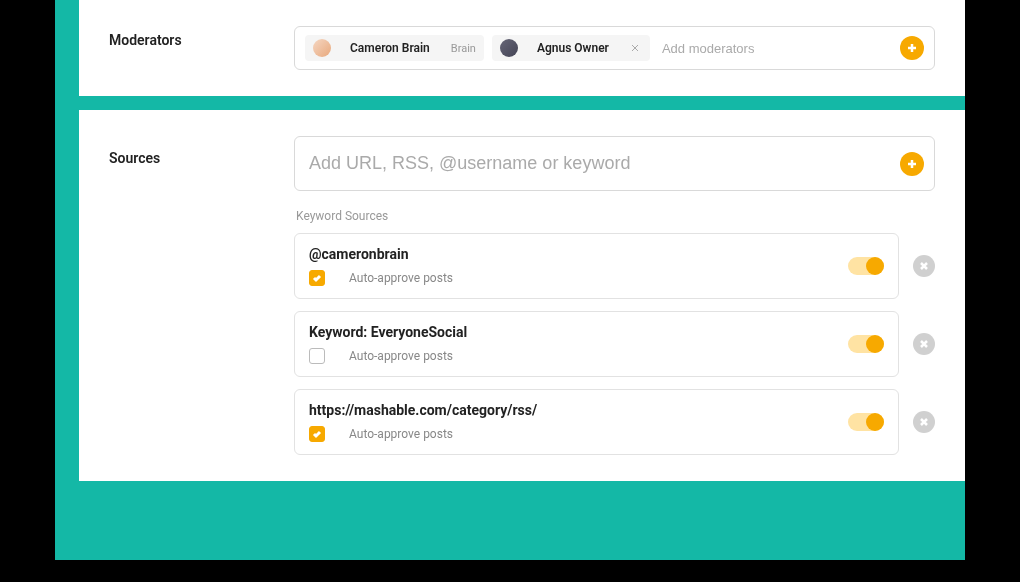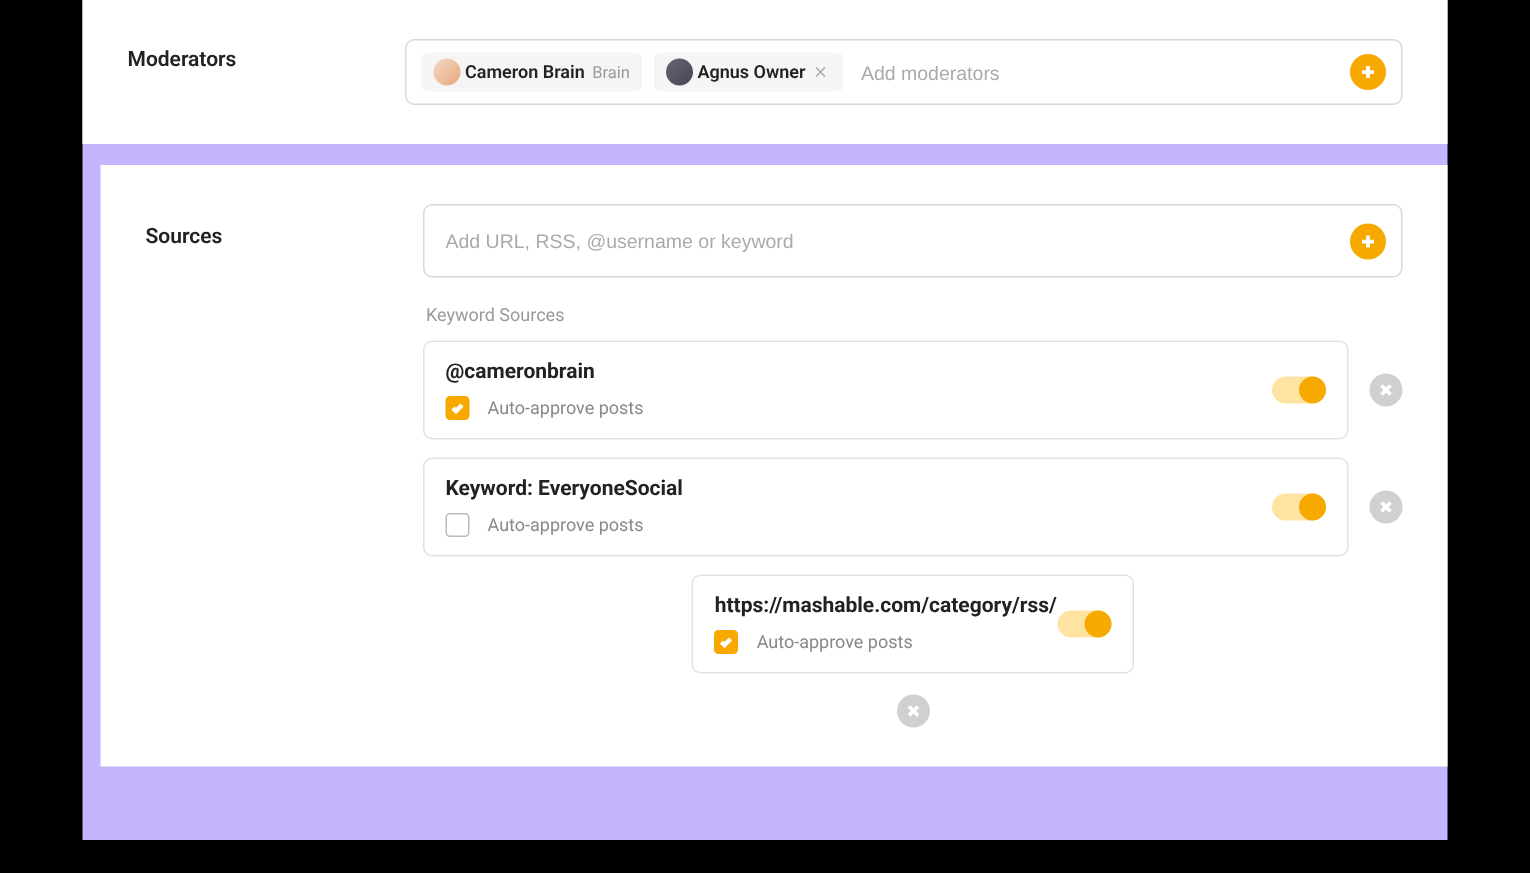--- a/index.html
+++ b/index.html
@@ -5,30 +5,31 @@
     * { box-sizing: border-box; margin: 0; padding: 0; }
     body {
       background: #000;
       font-family: -apple-system, BlinkMacSystemFont, "Segoe UI", Roboto, Helvetica, Arial, sans-serif;
       width: 1020px;
       height: 582px;
       overflow: hidden;
       padding: 0 55px;
     }
     .page-bg {
-      background: #c4b5fd;
+      background: #14b8a6;
       width: 100%;
       height: 560px;
+      padding-left: 24px;
     }
     .panel {
       background: #fff;
       display: flex;
       padding: 26px 30px;
     }
-    .panel + .panel { margin-top: 14px; margin-left: 12px; }
+    .panel + .panel { margin-top: 14px; }
     .panel-label {
       width: 185px;
       font-size: 14px;
       color: #222;
       font-weight: 600;
       padding-top: 6px;
     }
     .panel-content { flex: 1; }
     .input-wrap {
       border: 1px solid #d9d9d9;
@@ -37,21 +38,21 @@
       align-items: center;
       padding: 8px 10px;
       gap: 8px;
     }
     .chip {
       display: inline-flex;
       align-items: center;
       background: #f5f5f5;
       border-radius: 4px;
       padding: 4px 8px;
-      gap: 3px;
+      gap: 19px;
     }
     .chip .avatar { width: 18px; height: 18px; border-radius: 50%; display: inline-block; }
     .chip .name { font-size: 12px; font-weight: 600; color: #222; }
     .chip .role { font-size: 11px; color: #999; margin-left: 2px; }
     .chip .remove {
       width: 14px; height: 14px; display: inline-flex; align-items: center; justify-content: center;
       color: #aaa; cursor: pointer; font-size: 12px;
     }
     .mod-input {
       border: none; outline: none; flex: 1; font-size: 13px; color: #333;
@@ -70,21 +71,21 @@
     .source-row {
       display: flex; align-items: center; gap: 14px; margin-bottom: 12px;
     }
     .source-card {
       flex: 1; border: 1px solid #e2e2e2; border-radius: 6px;
       padding: 12px 14px;
       display: flex; align-items: center; justify-content: space-between;
     }
     .source-left { display: flex; flex-direction: column; gap: 8px; justify-content: flex-end; }
     .source-title { font-size: 14px; font-weight: 700; color: #222; }
-    .checkbox-row { display: flex; align-items: center; gap: 12px; }
+    .checkbox-row { display: flex; align-items: center; gap: 24px; }
     .checkbox {
       width: 16px; height: 16px; border: 1.5px solid #f7a900; border-radius: 3px;
       display: inline-flex; align-items: center; justify-content: center; cursor: pointer;
     }
     .checkbox.checked { background: #f7a900; }
     .checkbox.unchecked { border-color: #bbb; }
     .checkbox svg { stroke: #fff; stroke-width: 3; }
     .checkbox-label { font-size: 12px; color: #888; }
     .toggle {
       width: 36px; height: 18px; border-radius: 9px; background: #ffe3a3;
@@ -94,21 +95,21 @@
       width: 18px; height: 18px; border-radius: 50%; background: #f7a900;
       position: absolute; right: 0; top: 0;
     }
     .delete-btn {
       width: 22px; height: 22px; border-radius: 50%; background: #d0d0d0;
       display: inline-flex; align-items: center; justify-content: center; cursor: pointer;
       flex-shrink: 0;
     }
     .delete-btn svg { stroke: #fff; stroke-width: 2.5; }
     .source-input {
-      border: none; outline: none; flex: 1; font-size: 13px; color: #333; padding: 8px 4px;
+      border: none; outline: none; flex: 1; font-size: 18px; color: #333; padding: 8px 4px;
     }
     .source-input::placeholder { color: #aaa; }
     .sources-panel .panel-label { padding-top: 14px; }
     .avatar.cam { background: linear-gradient(135deg, #f5d7c3, #e8a87c); }
     .avatar.agn { background: linear-gradient(135deg, #667, #445); }
   </style>
 </head>
 <body>
 
 <div class="page-bg">
@@ -192,21 +193,21 @@
               <div class="knob"></div>
             </div>
         </div>
         <span class="delete-btn">
           <svg width="10" height="10" viewBox="0 0 10 10">
               <path d="M2 2 L8 8 M8 2 L2 8" fill="none"></path>
             </svg>
         </span>
       </div>
 
-      <div class="source-row" style="margin-bottom:0;flex-direction:column;">
+      <div class="source-row" style="margin-bottom:0;">
         <div class="source-card">
           <div class="source-left">
             <div class="source-title">https://mashable.com/category/rss/</div>
             <div class="checkbox-row">
               <span class="checkbox checked">
                 <svg width="10" height="10" viewBox="0 0 10 10">
                     <path d="M2 5 L4 7 L8 3" fill="none"></path>
                   </svg>
               </span>
               <span class="checkbox-label">Auto-approve posts</span>

